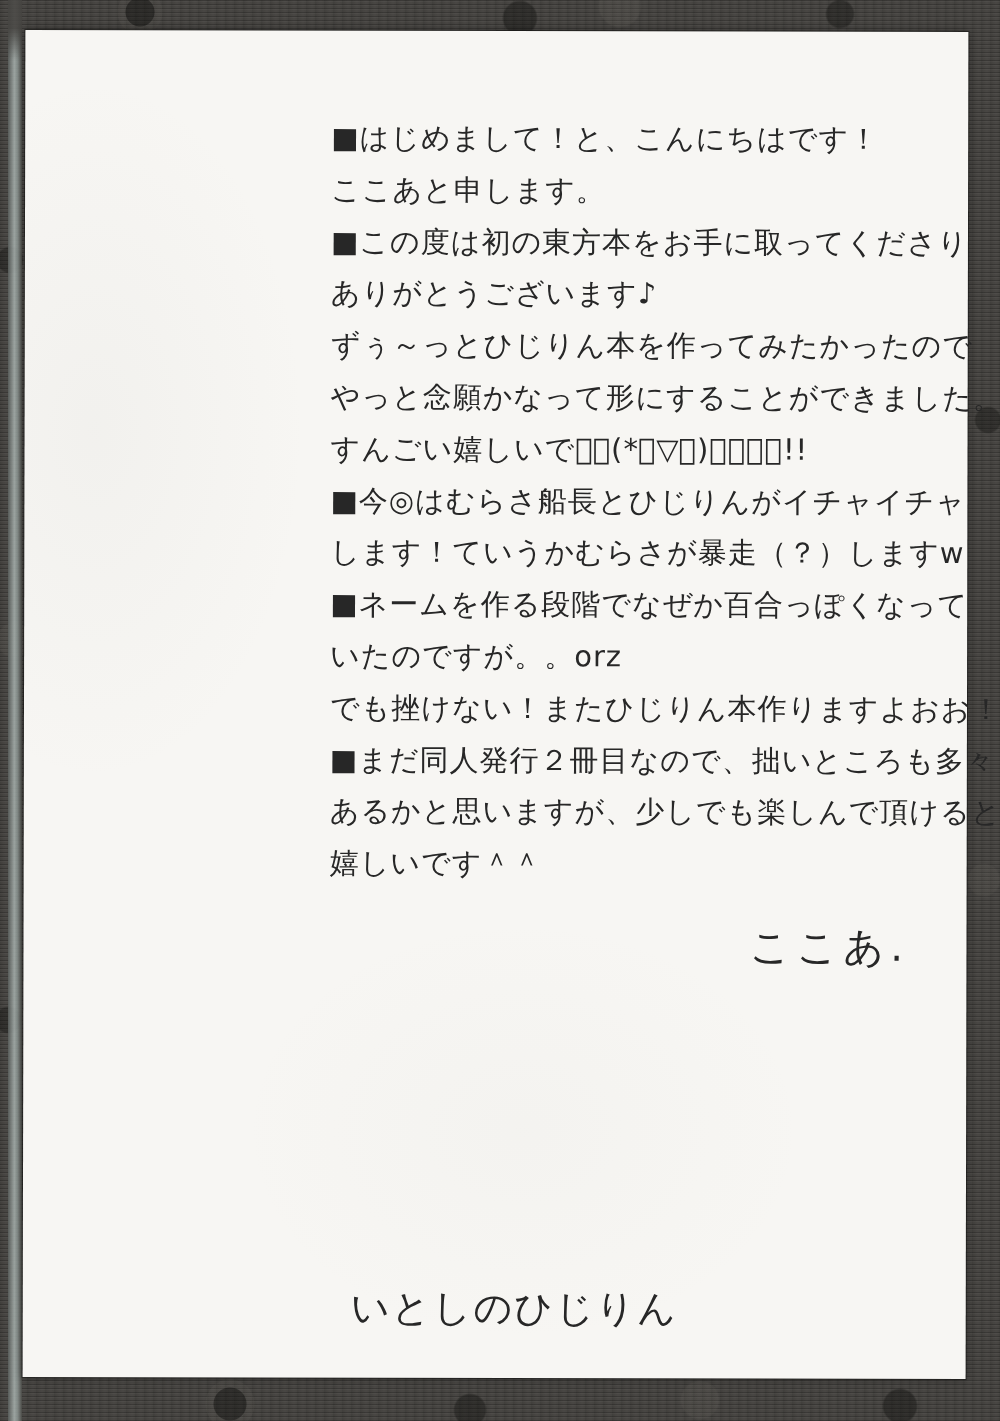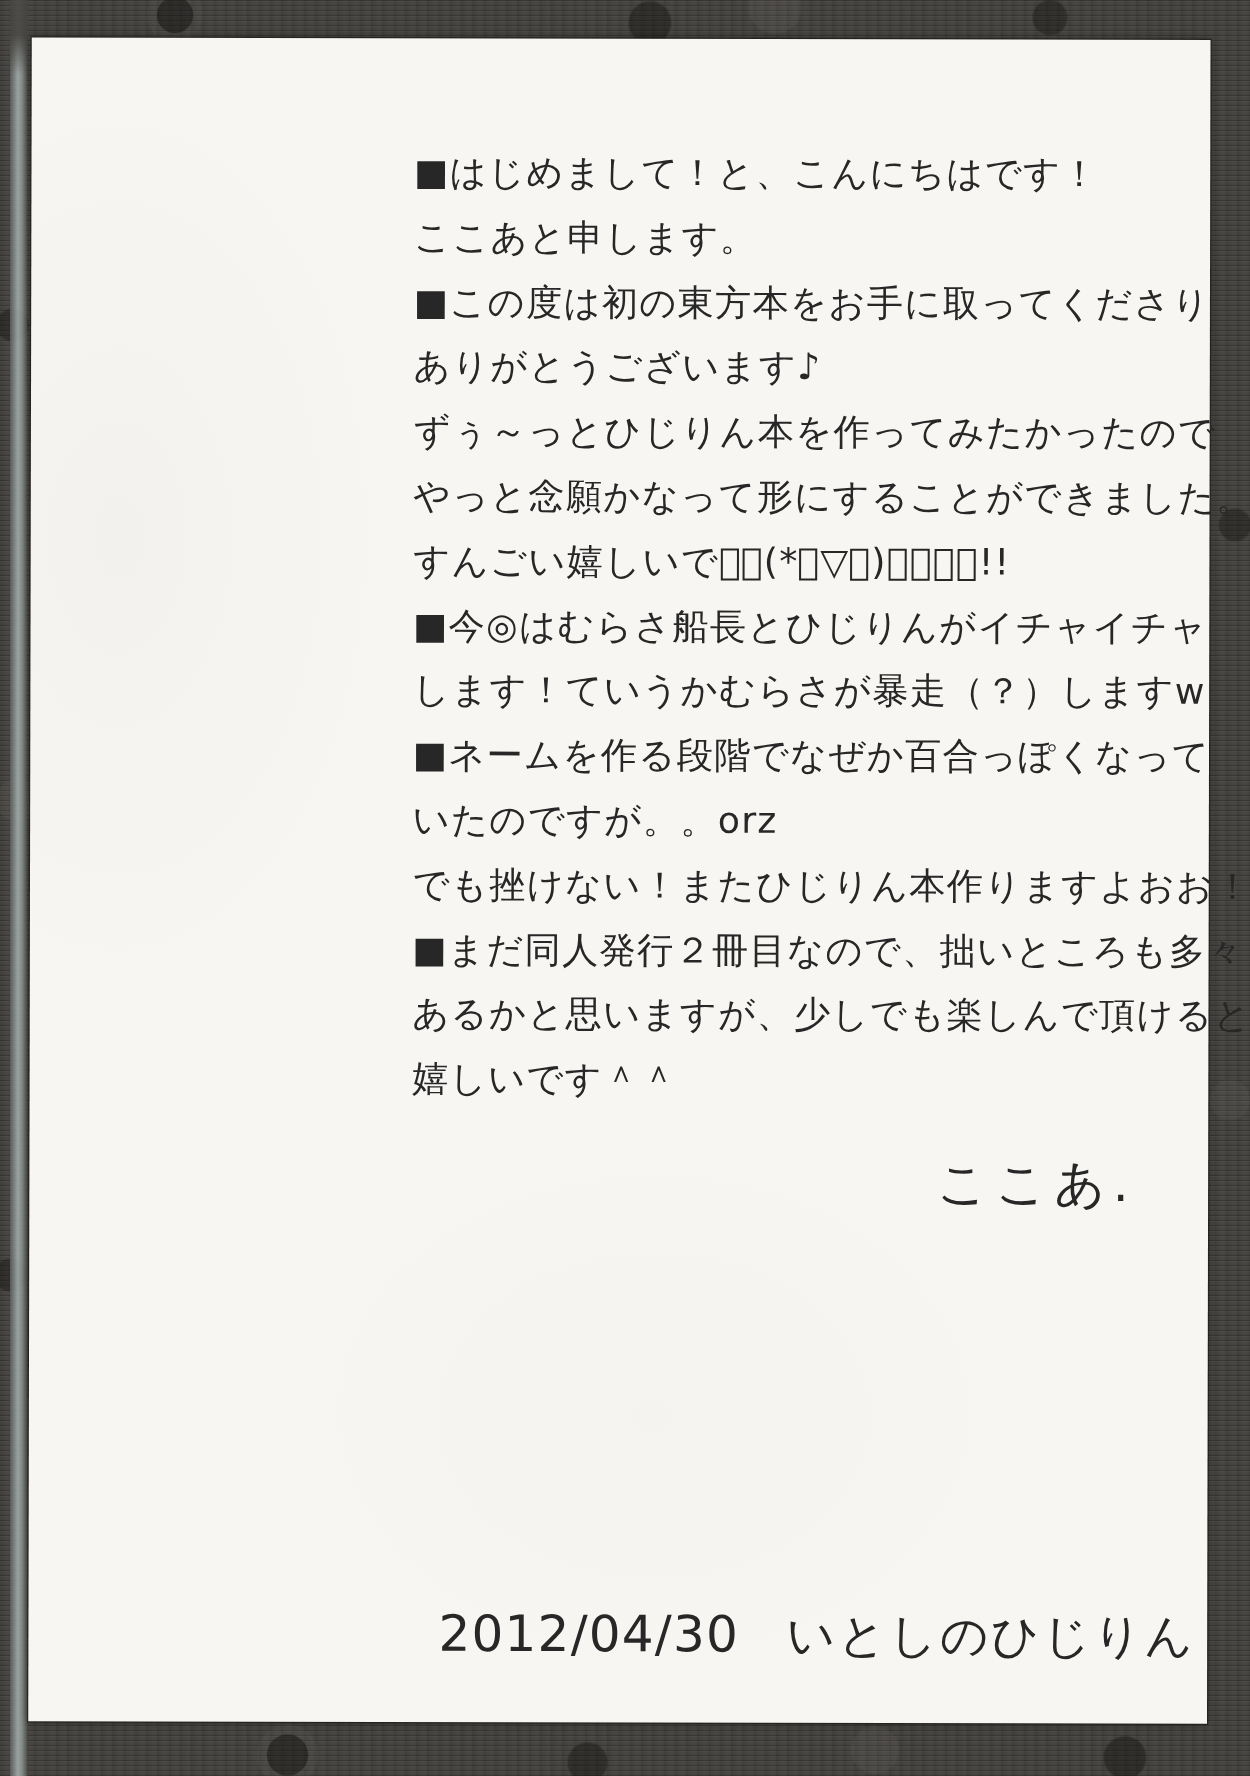--- a/index.html
+++ b/index.html
@@ -137,18 +137,17 @@
       <p>いたのですが。。orz</p>
       <p>でも挫けない！またひじりん本作りますよおお！</p>
       <p>■まだ同人発行２冊目なので、拙いところも多々</p>
       <p>あるかと思いますが、少しでも楽しんで頂けると</p>
       <p>嬉しいです＾＾</p>
     </div>
 
     <div class="signature">ここあ.</div>
 
     <div class="colophon">
-      <span class="date">2012/04/30</span>
       <span class="title">いとしのひじりん</span>
     </div>
 
   </div>
 </div>
 
 </body></html>

